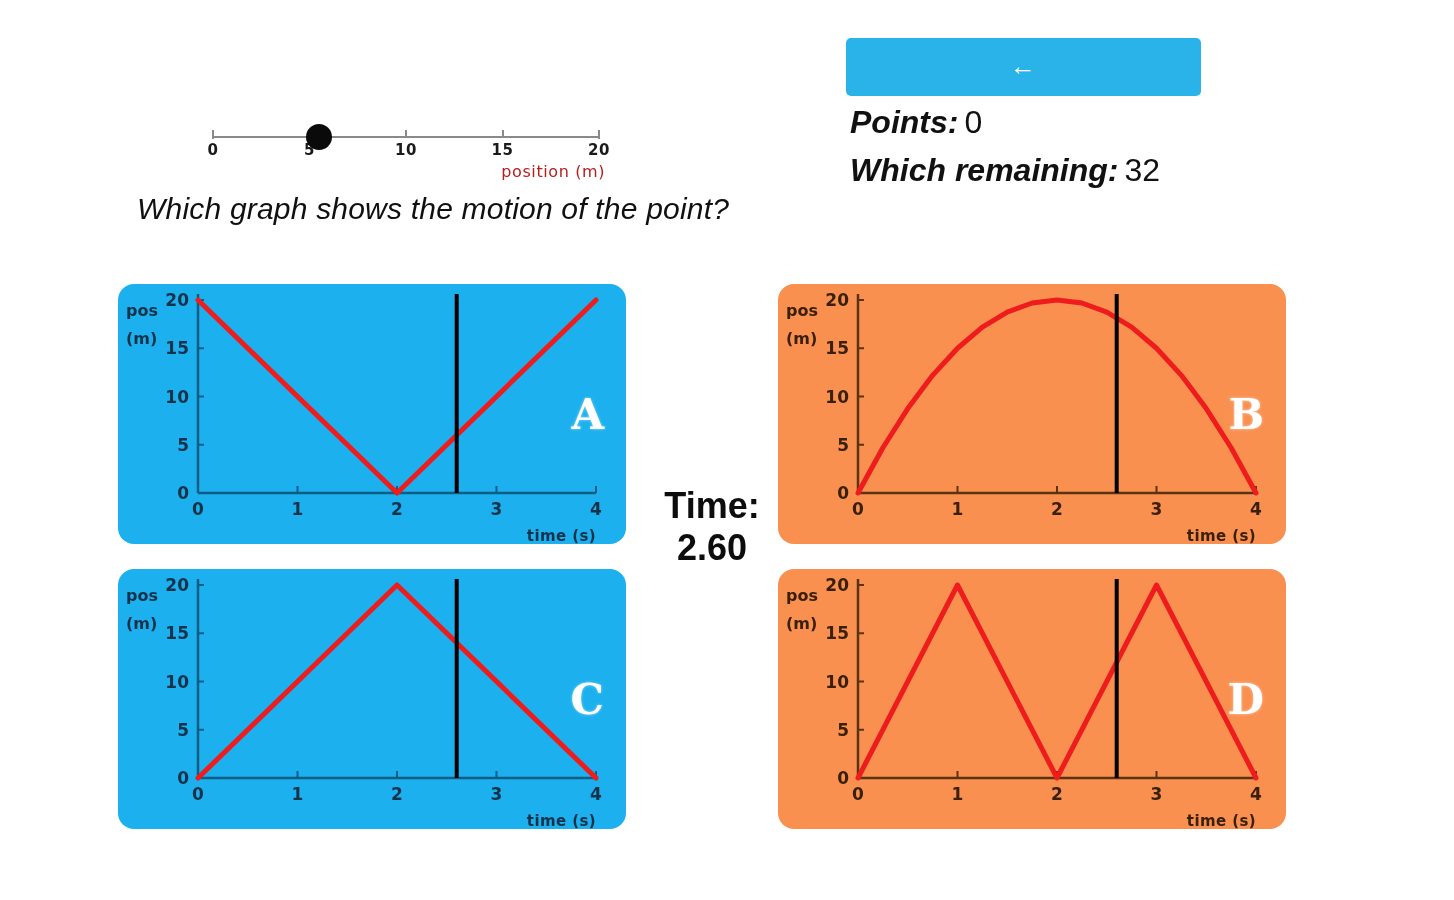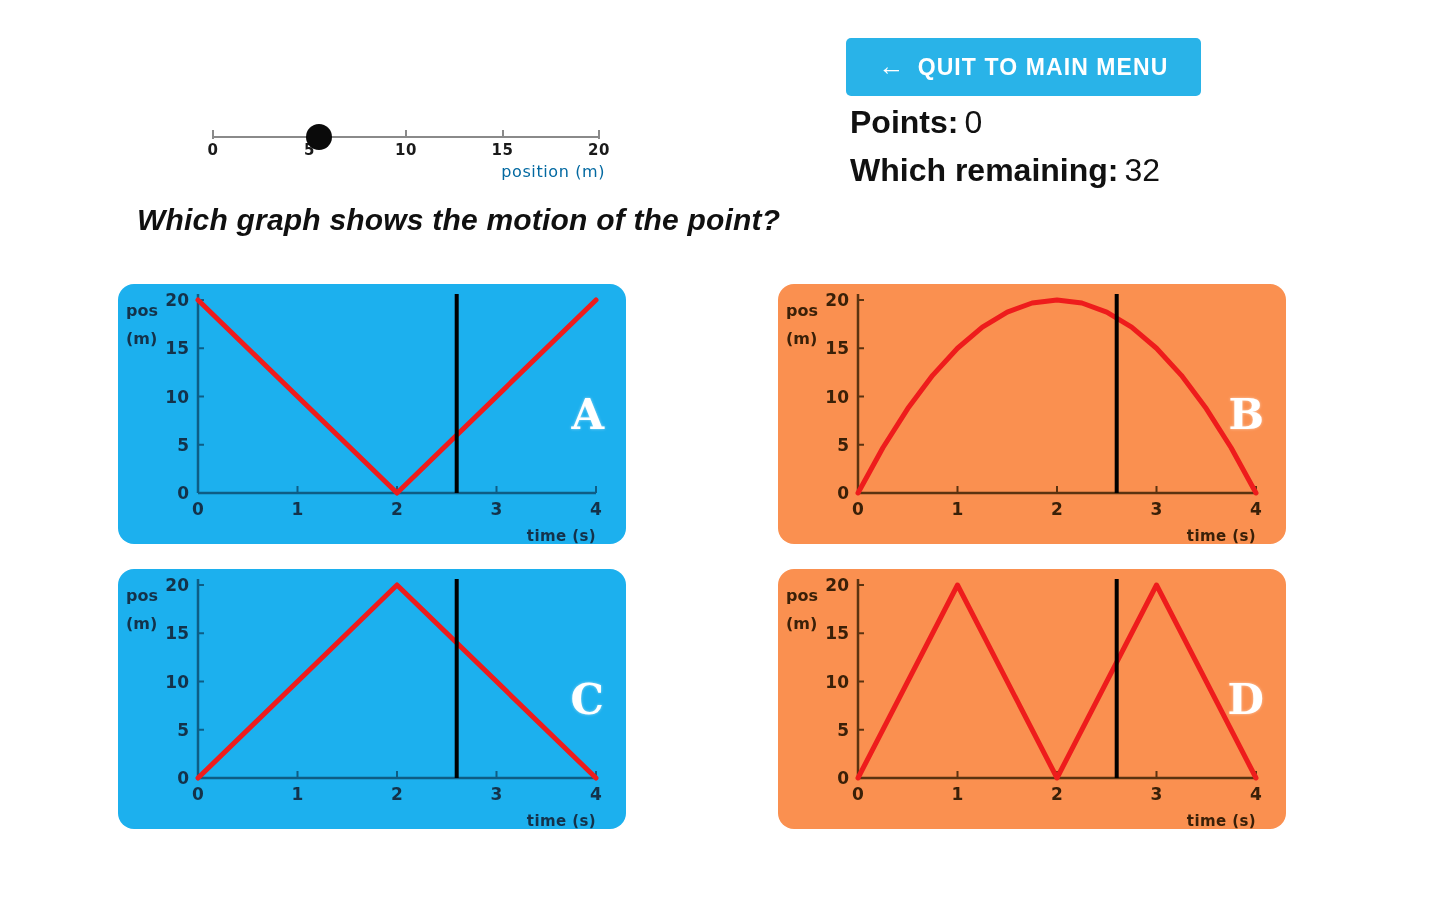--- a/index.html
+++ b/index.html
@@ -56,21 +56,21 @@
     border-radius: 50%;
     background: #0a0a0a;
     top: 6px;
     transform: translateX(-50%);
   }
   #position-slider .axis-caption {
     position: absolute;
     top: 44px;
     right: 0px;
     font-size: 16px;
-    color: #0369a1;
+    color: #b91c1c;
     font-family: "DejaVu Sans", sans-serif;
     letter-spacing: .6px;
   }
 
   
   #quit-button {
     position: absolute;
     left: 846px;
     top: 38px;
     width: 355px;
@@ -97,32 +97,32 @@
     transform: translateY(-1px);
   }
   .hud-line {
     position: absolute;
     left: 850px;
     white-space: nowrap;
     font-family: "Liberation Sans", sans-serif;
     font-size: 32px;
     color: #111111;
   }
-  .hud-line .label { font-weight: bold; }
+  .hud-line .label { font-weight: bold; font-style: italic; }
   .hud-line .value { font-weight: normal; margin-left: 6px; }
   #hud-points { top: 104px; }
   #hud-time-remaining { top: 152px; }
 
   
   #question-text {
     position: absolute;
     left: 137px;
-    top: 203px;
+    top: 192px;
     font-size: 30px;
-    font-weight: bold;
+    font-weight: normal;
     font-style: italic;
     color: #101010;
     font-family: "Liberation Sans", sans-serif;
     letter-spacing: .2px;
   }
 
   
   #time-readout {
     position: absolute;
     left: 634px;
@@ -202,34 +202,35 @@
       <div class="ticklabel" style="left: 297.5px;">15</div>
       <div class="tick edge" style="left: 393px;"></div>
       <div class="ticklabel" style="left: 394px;">20</div>
     </div>
   <div class="knob" style="left: 114.15px;"></div>
   <div class="axis-caption">position  (m)</div>
 </div>
 
 <button id="quit-button">
   <span class="arrow">←</span>
-  <span>QUIT TO MAIN MENU</span>
 </button>
 
 <div class="hud-line" id="hud-points">
   <span class="label">Points:</span><span class="value">0</span>
 </div>
 
 <div class="hud-line" id="hud-time-remaining">
   <span class="label">Which remaining:</span><span class="value">32</span>
 </div>
 
 <div id="question-text">Which graph shows the motion of the point?</div>
 
 <div id="time-readout">
+  <span class="t-label">Time:</span>
+  <span class="t-value">2.60</span>
 </div>
 
 <div class="option-panel blue" id="panel-a">
     <svg viewBox="0 0 508 260" width="508" height="260">
       <line x1="80" y1="10" x2="80" y2="209" stroke="#0e5d85" stroke-width="2.5"></line>
       <line x1="80" y1="209" x2="478" y2="209" stroke="#0e5d85" stroke-width="2.5"></line>
       <line x1="80" y1="209" x2="86" y2="209" stroke="#0e5d85" stroke-width="2"></line>
       <text x="71" y="215" text-anchor="end" class="ax-text ax-num">0</text>
       <line x1="80" y1="160.75" x2="86" y2="160.75" stroke="#0e5d85" stroke-width="2"></line>
       <text x="71" y="166.75" text-anchor="end" class="ax-text ax-num">5</text>

